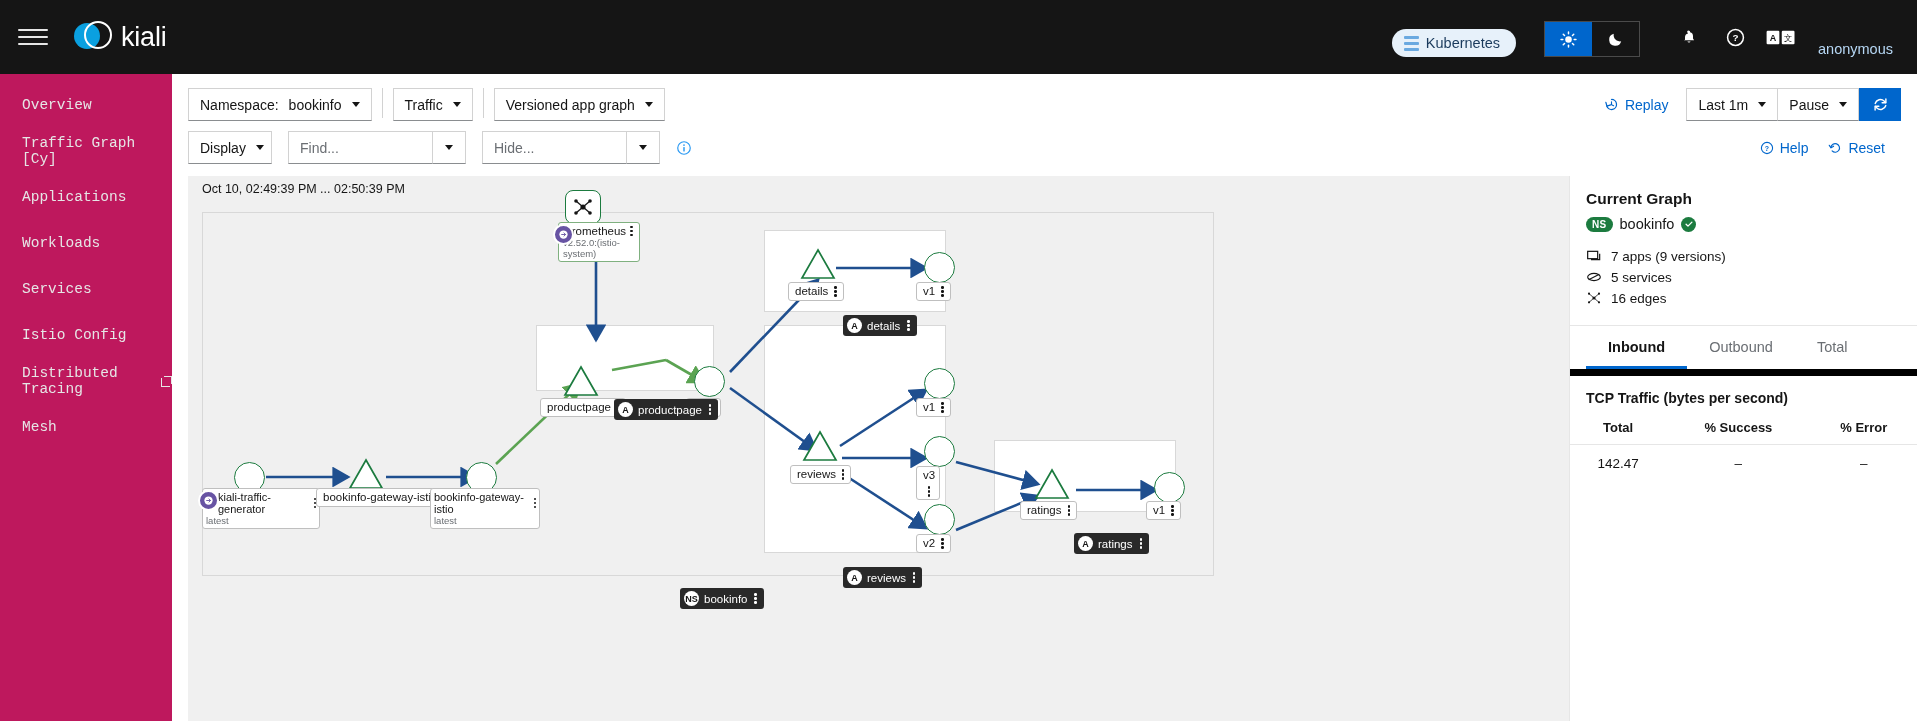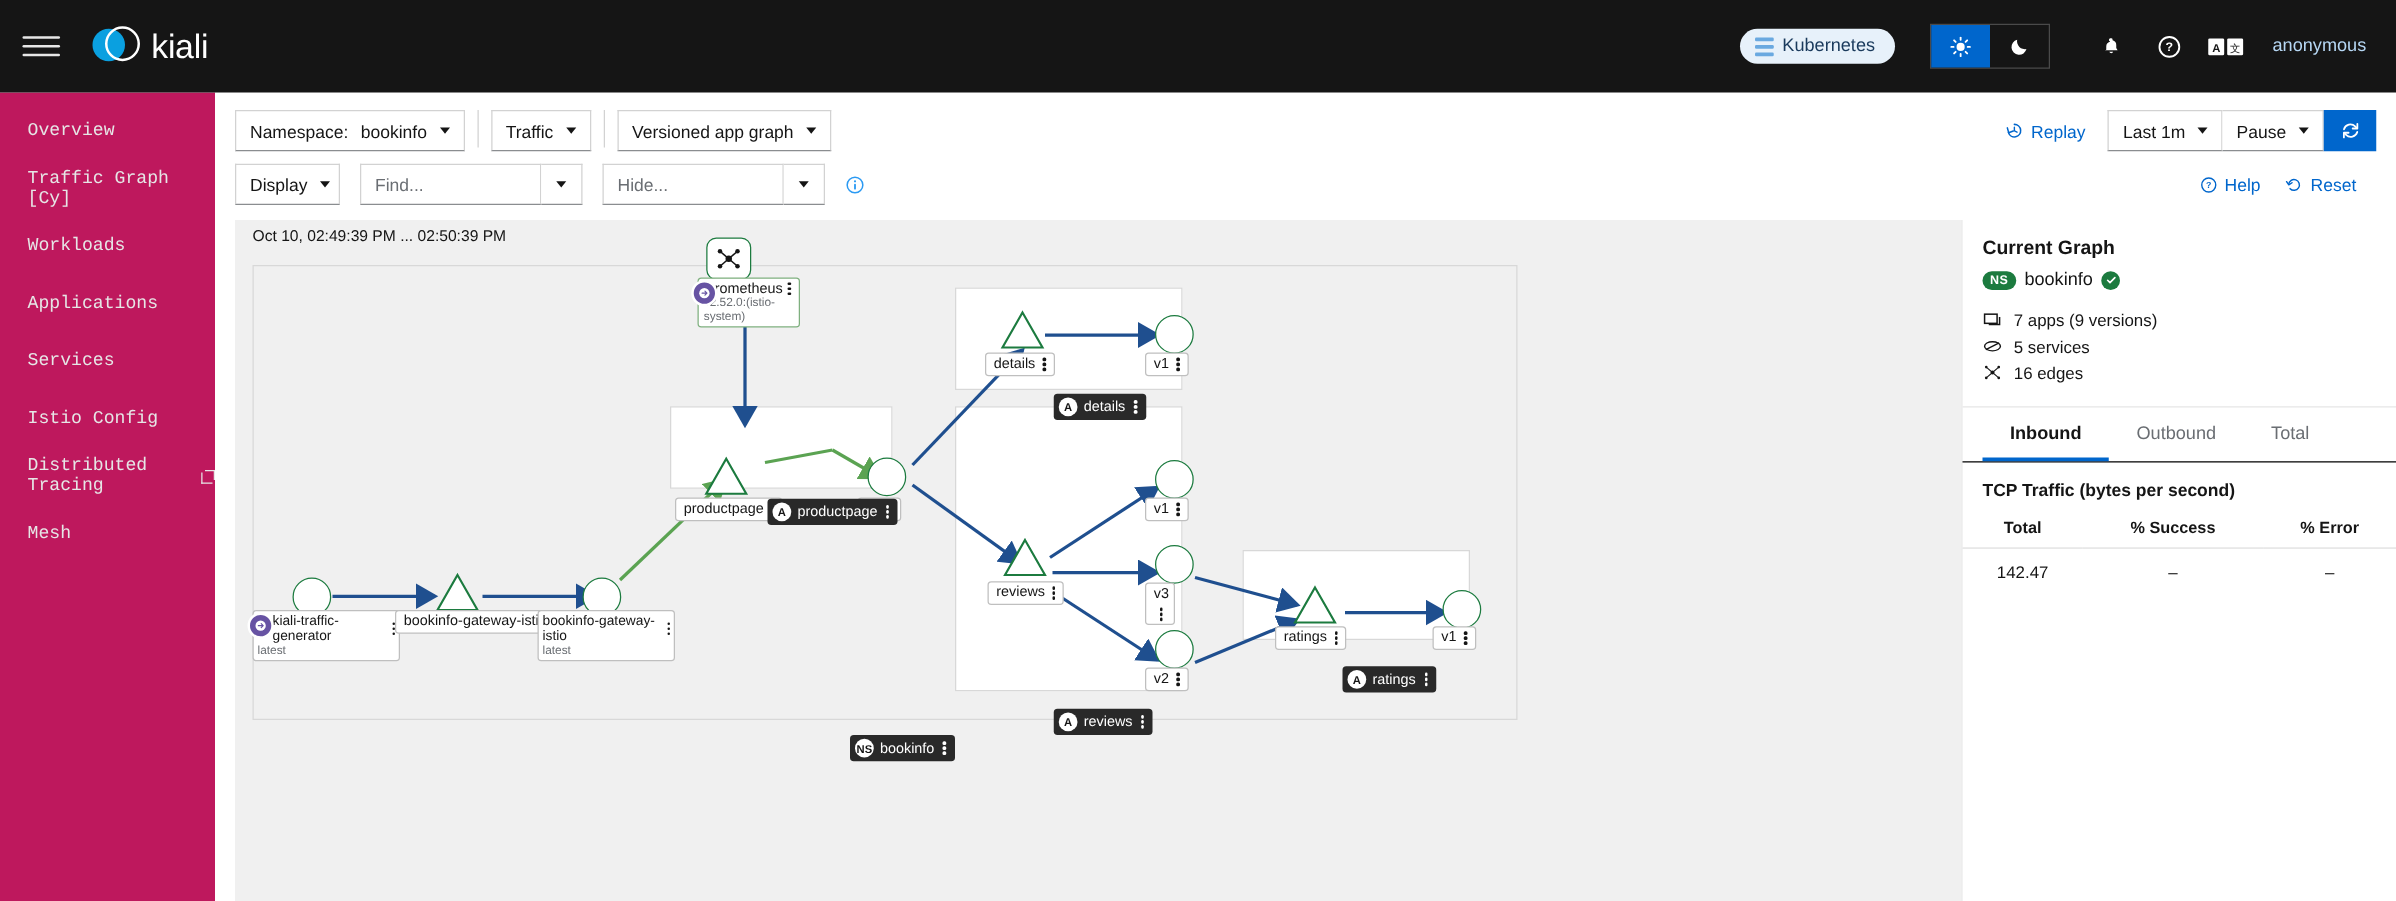--- a/index.html
+++ b/index.html
@@ -20,21 +20,21 @@
     justify-content:center; gap:5px; cursor:pointer; margin-right:24px; }
   .hamburger span { display:block; height:2px; background:#e6e6e6; border-radius:1px; }
   .brand { display:flex; align-items:center; gap:9px; }
   .brand-logo { position:relative; width:40px; height:40px; }
   .brand-logo .c1 { position:absolute; left:2px; top:6px; width:26px; height:26px;
     border-radius:50%; background:#0aa0e0; }
   .brand-logo .c2 { position:absolute; left:12px; top:4px; width:28px; height:28px;
     border-radius:50%; border:2px solid #fff; }
   .brand-name { color:#fff; font-size:27px; letter-spacing:-.2px; }
 
-  .mh-right { margin-left:auto; display:flex; align-items:center; gap:0px; }
+  .mh-right { margin-left:auto; display:flex; align-items:flex-end; gap:0px; }
   .chip-kube {
     display:flex; align-items:center; gap:7px;
     background:#e7f1fa; color:#1a3a5c; border-radius:20px;
     padding:6px 16px 6px 12px; font-size:14.5px; margin-right:28px;
   }
   .kube-icon { width:15px; height:15px; display:flex; flex-direction:column;
     justify-content:space-between; }
   .kube-icon i { display:block; height:3px; background:#6aa9e0; border-radius:1px; }
   .theme-group { display:flex; border:1px solid #4a4a4a; margin-right:26px; }
   .theme-btn { width:47px; height:34px; display:flex; align-items:center;
@@ -132,21 +132,21 @@
   .panel-sec { padding:14px 16px 14px 16px; border-bottom:1px solid #e6e6e6; }
   .panel-title { font-size:15.5px; font-weight:700; margin-bottom:8px; }
   .ns-row { display:flex; align-items:center; gap:7px; font-size:14.5px;
     margin-bottom:16px; }
   .ns-pill { background:#1c7b3f; color:#fff; font-size:10px; font-weight:700;
     border-radius:9px; padding:2px 6px; letter-spacing:.3px; }
   .ok-dot { width:15px; height:15px; border-radius:50%; background:#1c7b3f;
     display:flex; align-items:center; justify-content:center; }
   .stat-row { display:flex; align-items:center; gap:9px; font-size:13.5px;
     margin-bottom:5px; color:#151515; }
-  .tabs { display:flex; gap:0; padding:0 16px; border-bottom:1px solid #000000; }
+  .tabs { display:flex; gap:0; padding:0 16px; border-bottom:7px solid #000000; }
   .tab { padding:13px 22px 11px 22px; font-size:14.5px; color:#6a6e73;
     cursor:pointer; border-bottom:3px solid transparent; }
   .tab.active { color:#151515; font-weight:600; border-bottom-color:#0066cc; }
   .tcp-title { font-size:14px; font-weight:700; padding:14px 16px 10px 16px; }
   .tbl { width:100%; border-collapse:collapse; }
   .tbl th { font-size:13px; font-weight:700; padding:4px 6px 9px 6px;
     border-bottom:1px solid #e6e6e6; text-align:center; }
   .tbl td { font-size:13.5px; padding:11px 6px; text-align:center; }
 </style>
 </head>
@@ -229,24 +229,24 @@
 <div class="page">
 
   <nav class="sidebar">
     <div class="nav-item">
       <span>Overview</span>
     </div>
     <div class="nav-item">
       <span>Traffic Graph [Cy]</span>
     </div>
     <div class="nav-item">
+      <span>Applications</span>
+    </div>
+    <div class="nav-item">
       <span>Workloads</span>
-    </div>
-    <div class="nav-item">
-      <span>Applications</span>
     </div>
     <div class="nav-item">
       <span>Services</span>
     </div>
     <div class="nav-item">
       <span>Istio Config</span>
     </div>
     <div class="nav-item">
       <span>Distributed Tracing</span>
       <span class="ext-ico"></span>

